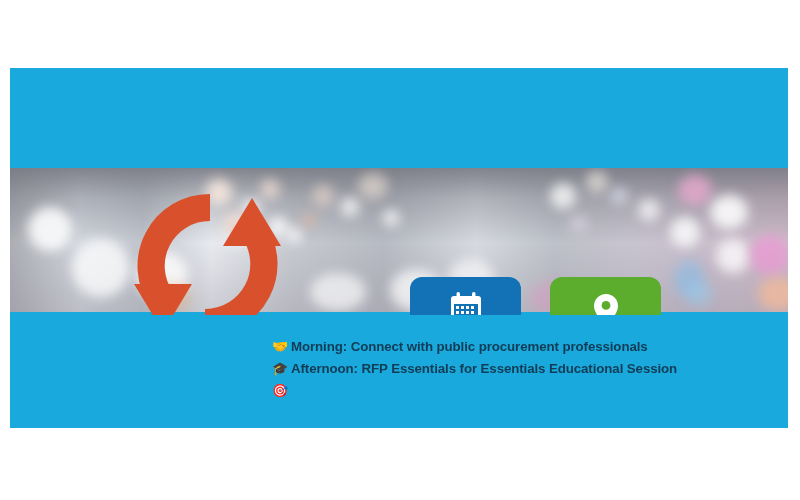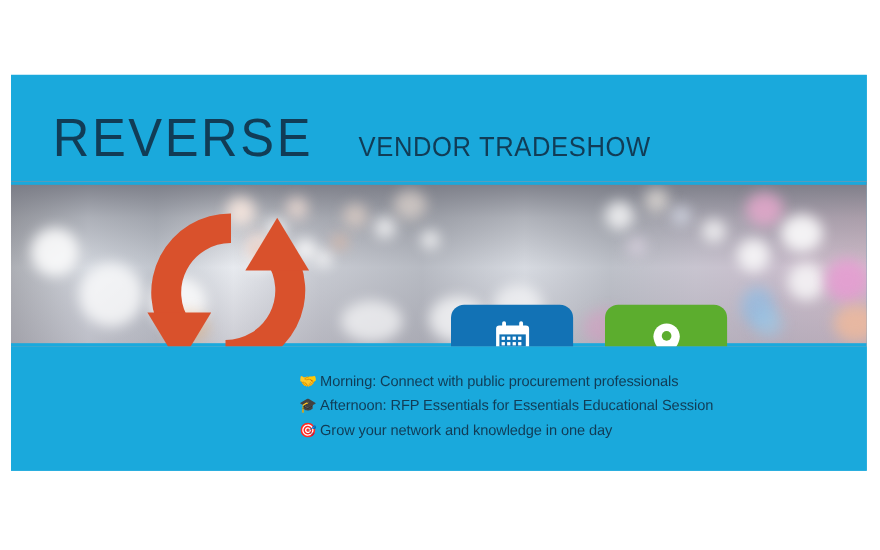--- a/index.html
+++ b/index.html
@@ -163,37 +163,31 @@
     margin-bottom: 3px;
   }
   .bullet-icon {
     width: 19px;
     font-size: 13px;
     line-height: 19px;
     flex: 0 0 auto;
   }
   .bullet-text {
     font-size: 13.3px;
-    font-weight: normal;
+    font-weight: bold;
     color: #113c56;
     line-height: 19px;
     letter-spacing: -0.1px;
   }
 </style>
 </head>
 <body>
 
 <div id="poster">
 
-  <div class="header-band">
-    <div class="title-row">
-      <span class="title-main">REVERSE</span>
-      <span class="title-sub">VENDOR TRADESHOW</span>
-    </div>
-  </div>
 
   <div class="photo-band">
     <div class="photo-base"></div>
 
     <div class="bokeh" style="left:18px;  top:42px;  width:44px;  height:44px; background:rgba(255,255,255,0.85);"></div>
     <div class="bokeh" style="left:62px;  top:74px;  width:58px;  height:58px; background:rgba(255,255,255,0.75);"></div>
     <div class="bokeh" style="left:126px; top:86px;  width:52px;  height:48px; background:rgba(255,255,255,0.8);"></div>
     <div class="bokeh" style="left:196px; top:14px;  width:26px;  height:26px; background:rgba(255,236,226,0.8);"></div>
     <div class="bokeh" style="left:232px; top:34px;  width:18px;  height:18px; background:rgba(255,255,255,0.8);"></div>
     <div class="bokeh" style="left:300px; top:108px; width:56px;  height:38px; background:rgba(255,255,255,0.65);"></div>
@@ -294,19 +288,18 @@
         <span class="bullet-text">Morning: Connect with public procurement professionals</span>
       </div>
 
       <div class="bullet">
         <span class="bullet-icon">🎓</span>
         <span class="bullet-text">Afternoon: RFP Essentials for Essentials Educational Session</span>
       </div>
 
       <div class="bullet">
         <span class="bullet-icon">🎯</span>
-        <span class="bullet-text">Grow your network and knowledge in one day</span>
       </div>
 
     </div>
   </div>
 
 </div>
 
 </body></html>

